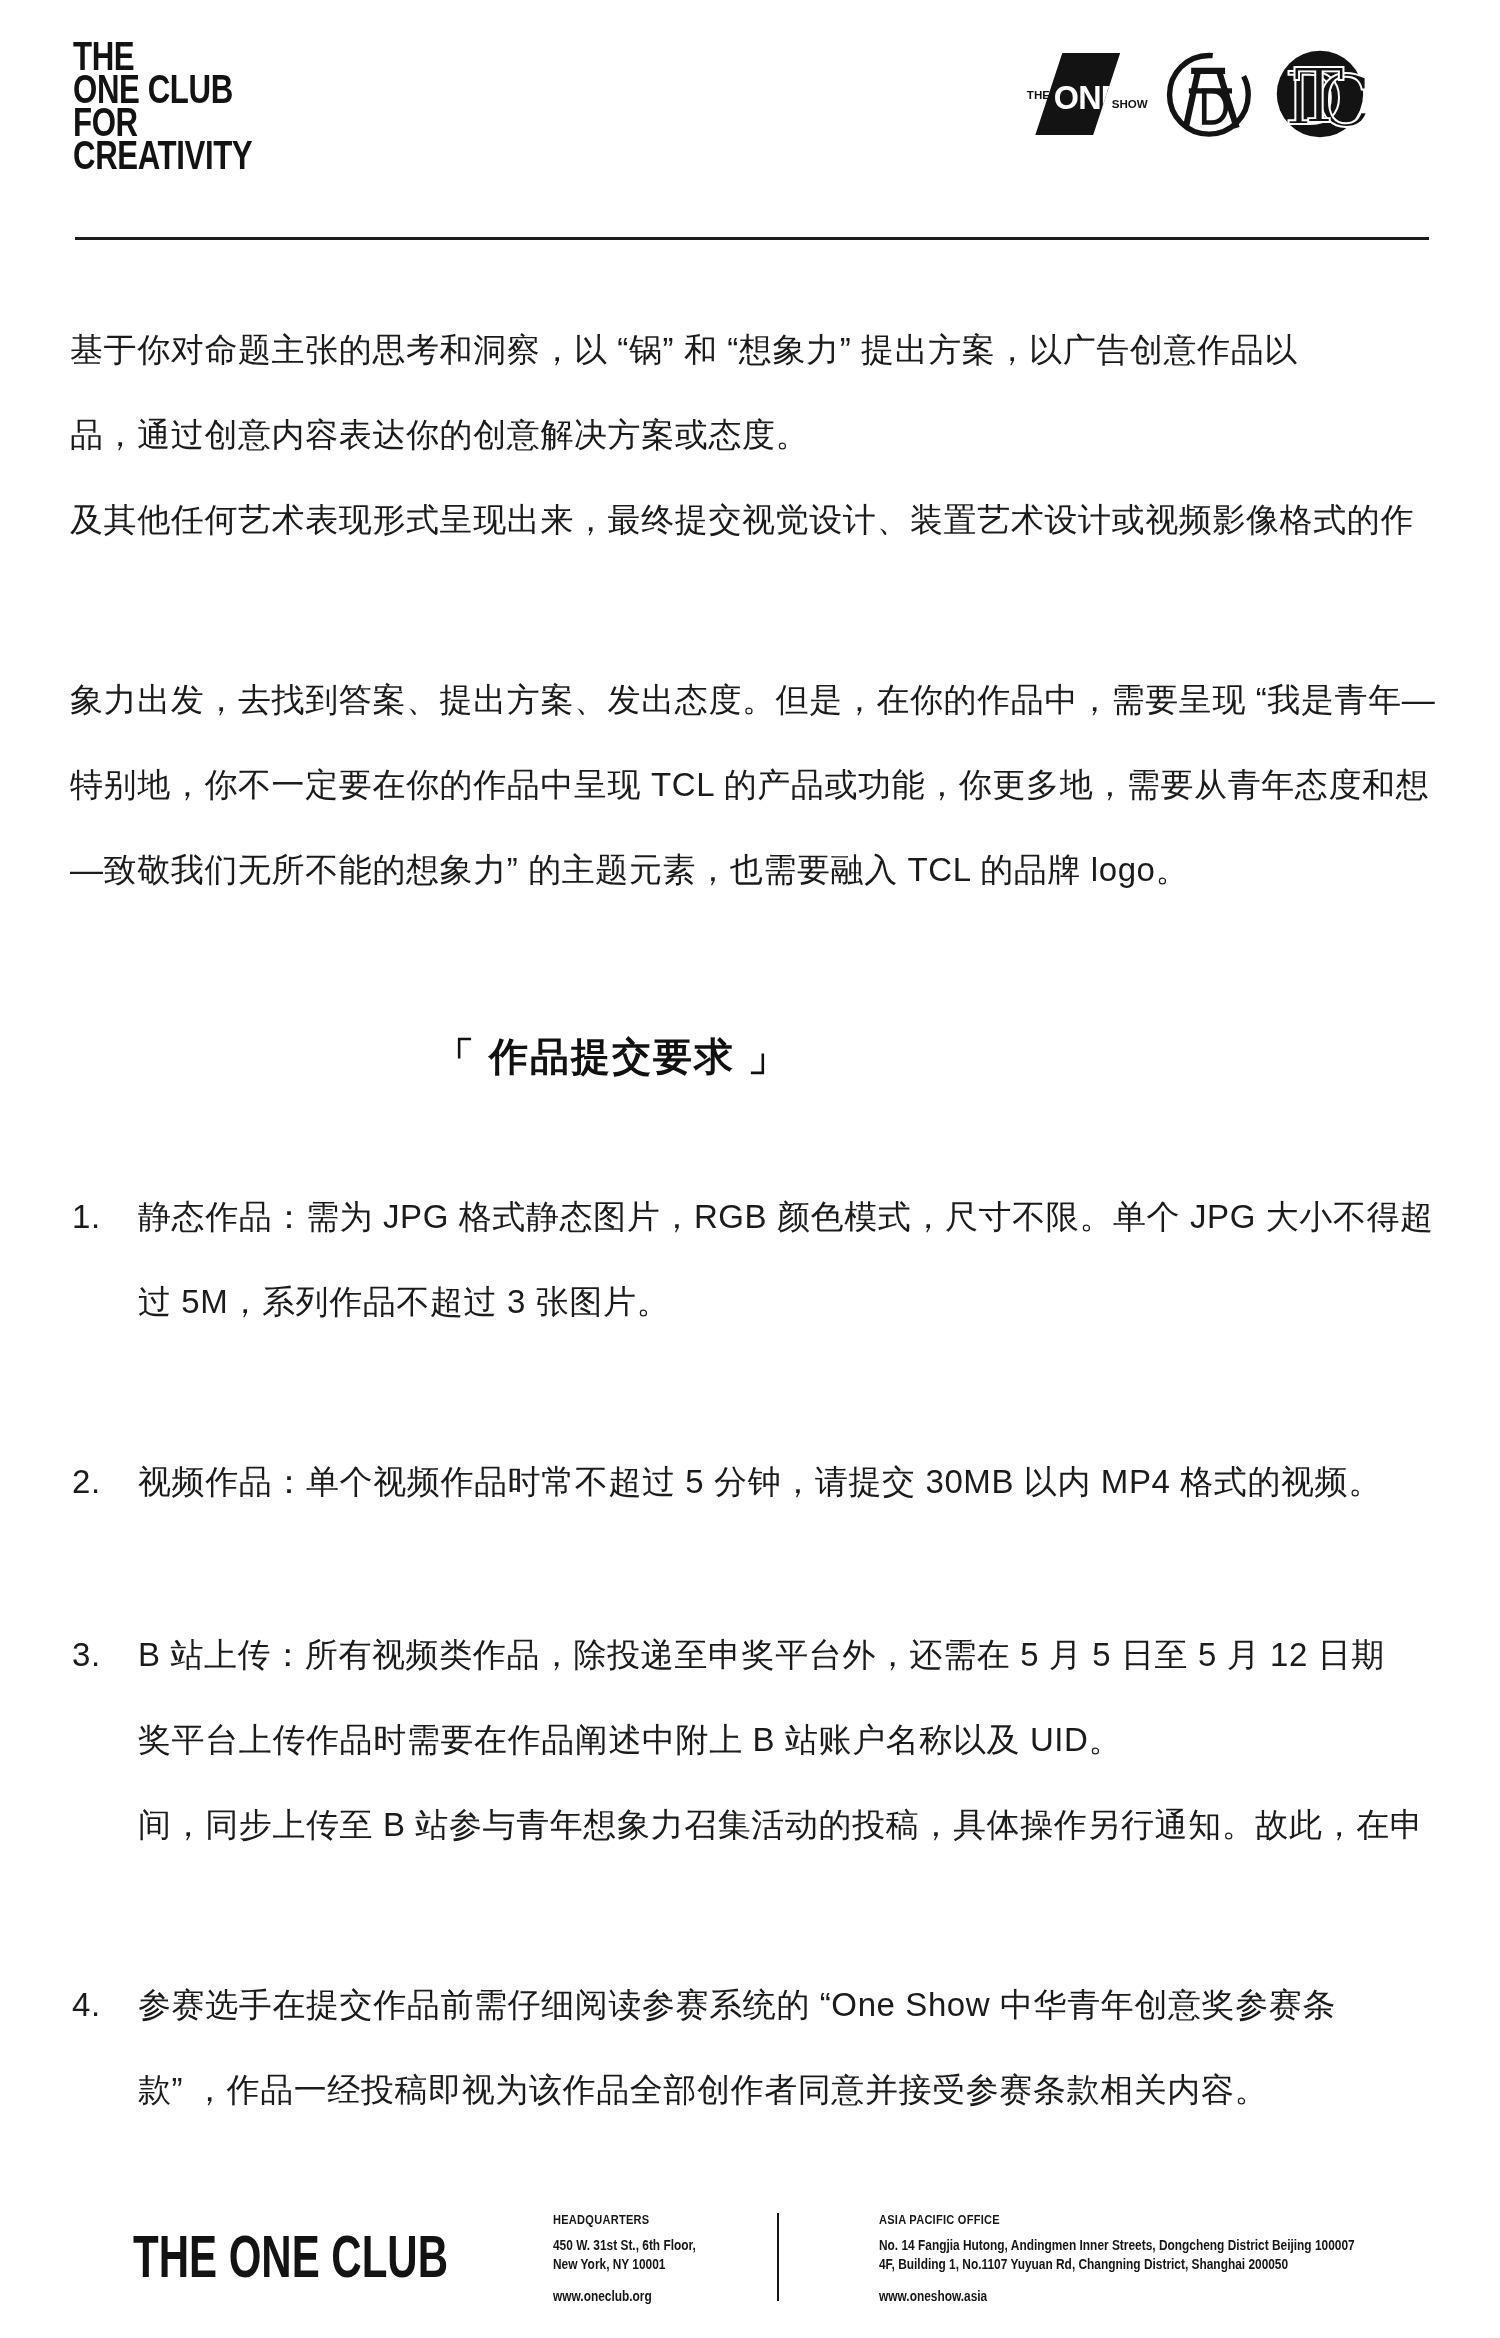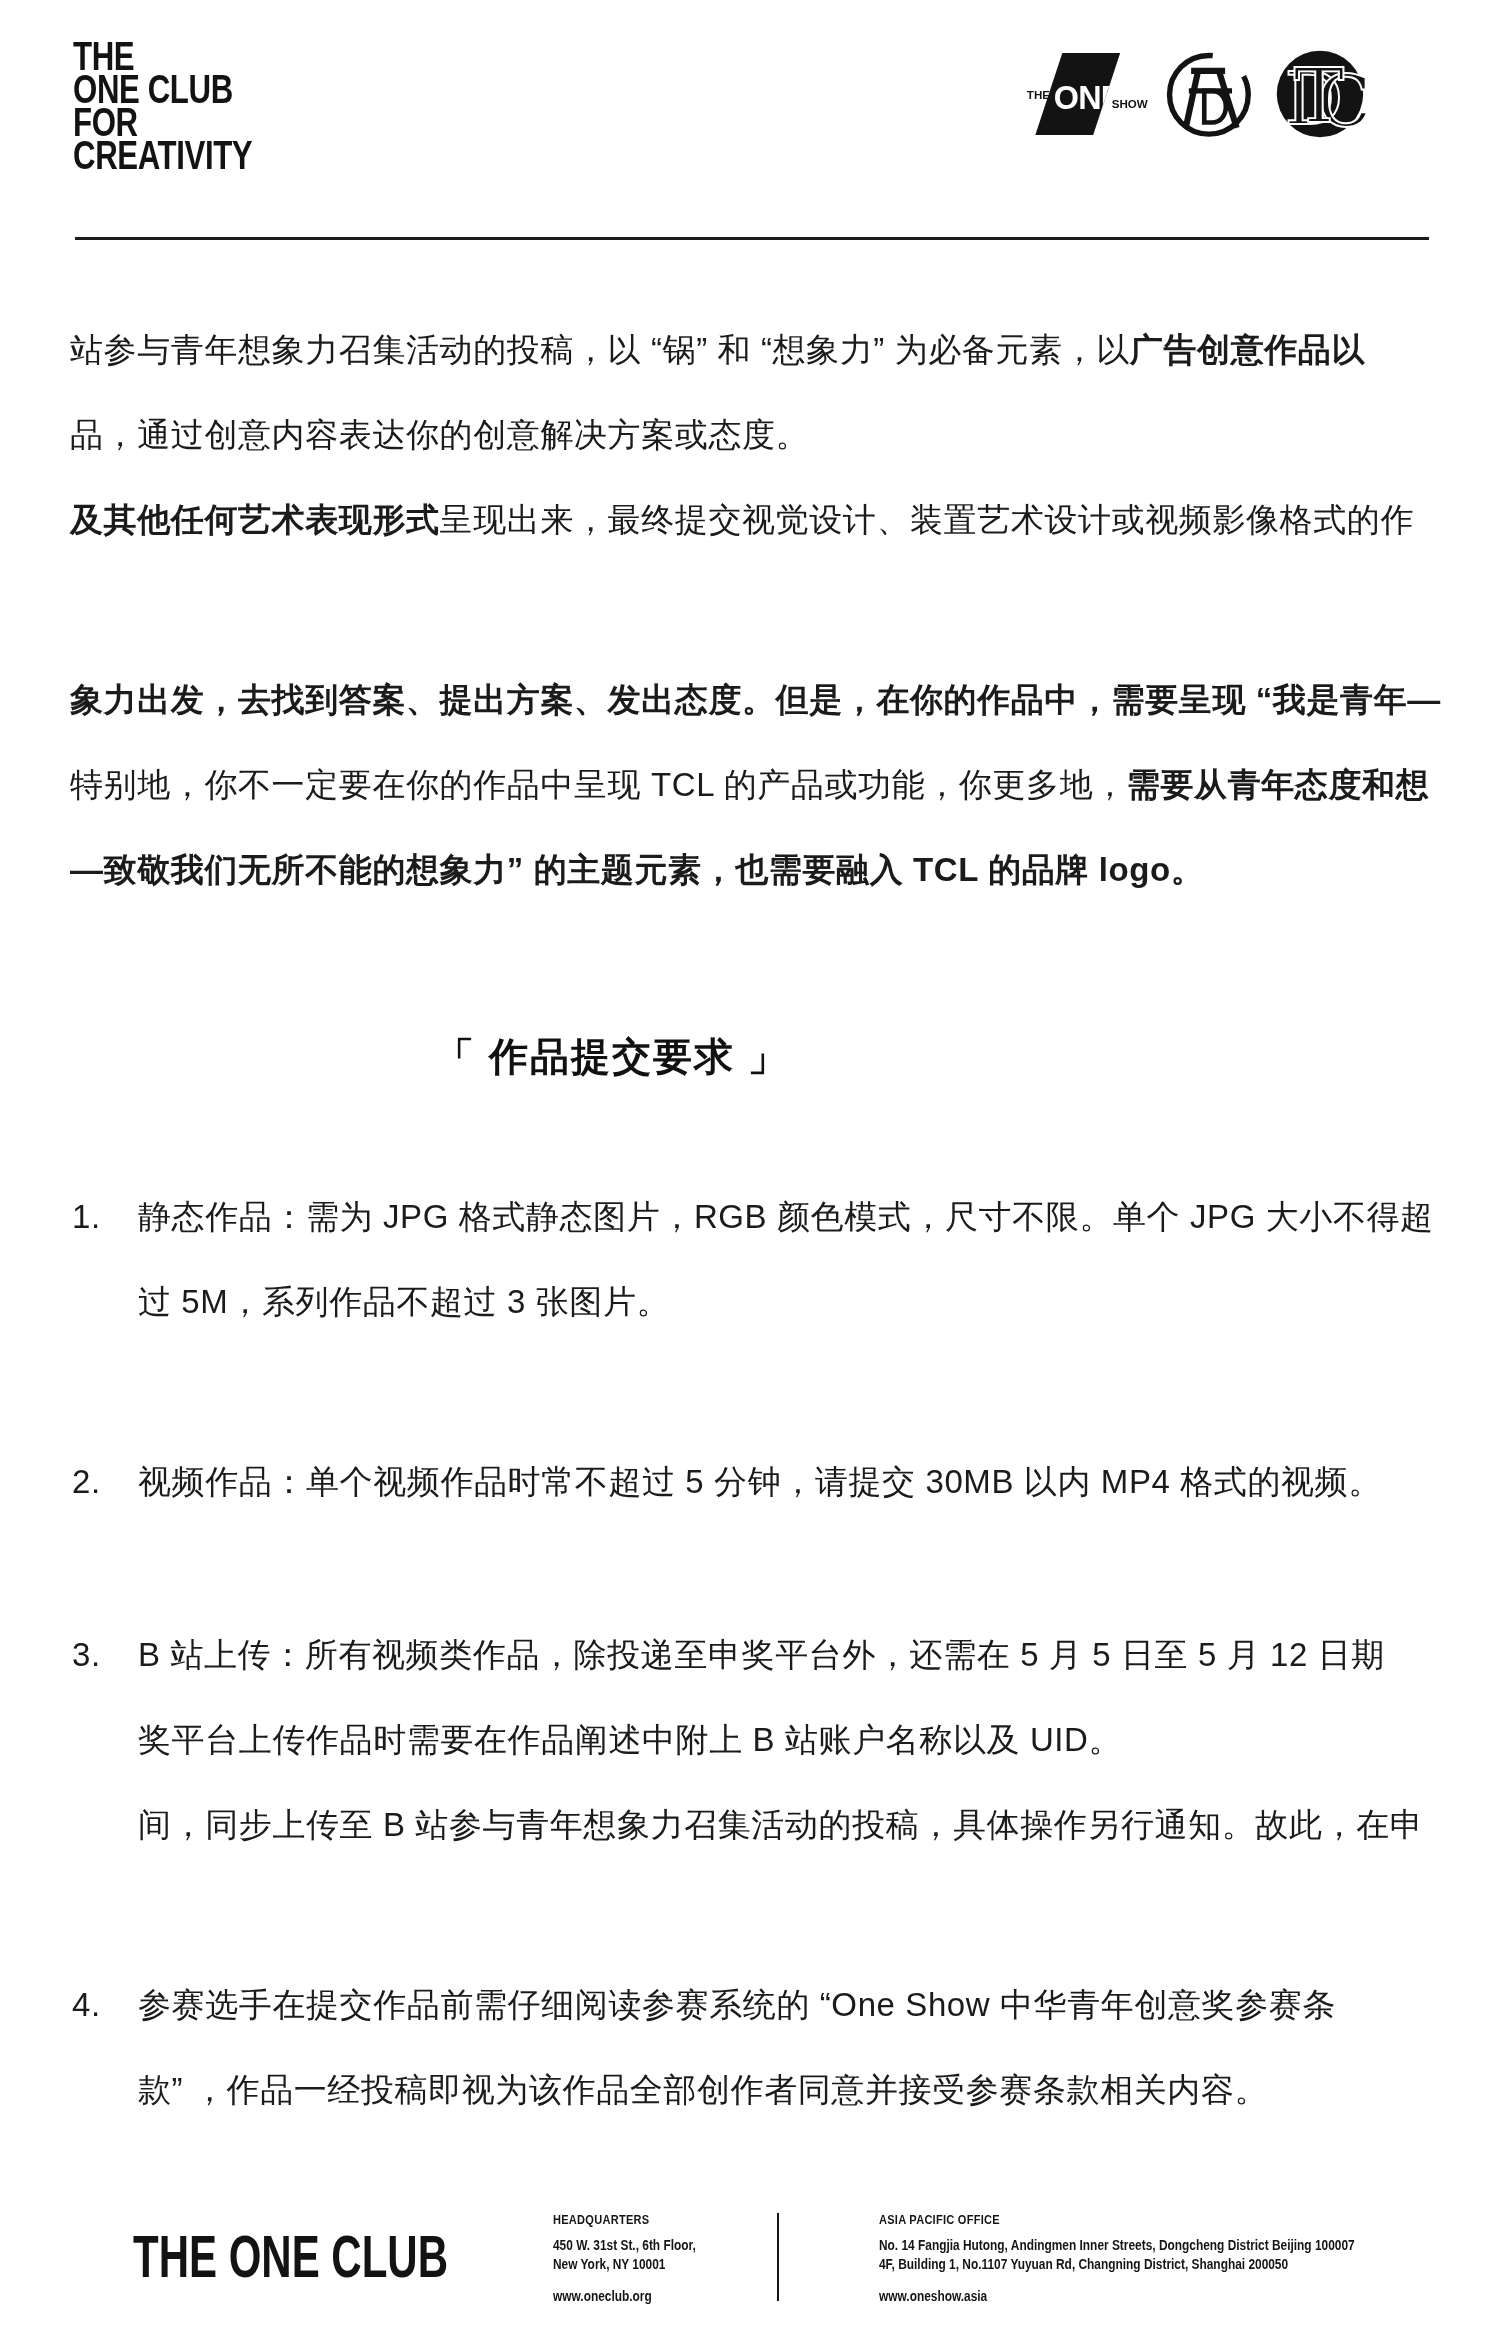--- a/index.html
+++ b/index.html
@@ -7,21 +7,21 @@
         font-family:"Liberation Sans",sans-serif;color:#1b1b1b;padding-left:32px;}
 
   
   .club-logo{position:absolute;left:73px;top:40px;transform:scaleX(0.78);transform-origin:left top;}
   .club-logo div{font-size:40px;font-weight:800;line-height:33px;letter-spacing:-0.5px;color:#131313;white-space:nowrap;}
 
   .rule{position:absolute;left:75px;top:237px;width:1354px;height:3px;background:#1c1c1c;}
 
   
   .para{position:absolute;left:70px;font-size:33px;line-height:85px;letter-spacing:0.6px;white-space:nowrap;color:#1b1b1b;}
-  .b{font-weight:700;}
+  .b{font-weight:400;}
   .heading{position:absolute;left:0;width:1224px;top:1014px;text-align:center;
            font-size:39px;font-weight:700;line-height:85px;letter-spacing:2px;color:#111;}
   .item{position:absolute;left:72px;font-size:33px;line-height:85px;letter-spacing:0.6px;white-space:nowrap;}
   .item .num{position:absolute;left:0;top:0;line-height:85px;}
   .item .itext{margin-left:66px;}
 
   
   .footer-big{position:absolute;left:133px;top:2222px;font-size:60px;font-weight:800;color:#131313;
               transform:scaleX(0.70);transform-origin:left top;white-space:nowrap;}
   .fdivider{position:absolute;left:777px;top:2213px;width:2px;height:88px;background:#151515;}
@@ -72,21 +72,21 @@
         <text x="1311" y="149" font-family="DejaVu Serif, serif" font-size="95" fill="#131313" stroke="#ffffff" stroke-width="2.5">D</text>
         <text x="1353" y="151" font-family="DejaVu Serif, serif" font-size="92" fill="#131313" stroke="#ffffff" stroke-width="2.5">C</text>
         <text x="1323" y="146" font-family="DejaVu Serif, serif" font-size="98" fill="#131313" stroke="#ffffff" stroke-width="2.5">T</text>
       </g>
     </svg>
   </div>
 
   <div class="rule"></div>
 
   <div class="para" style="top:307px;">
-    <div><span>站参与青年想象力召集活动的投稿，以 “锅” 和 “想象力” 为必备元素，以</span><span class="b">广告创意作品以</span></div>
+    <div><span>基于你对命题主张的思考和洞察，以 “锅” 和 “想象力” 提出方案，以</span><span class="b">广告创意作品以</span></div>
     <div><span>品，通过创意内容表达你的创意解决方案或态度。</span></div>
     <div><span class="b">及其他任何艺术表现形式</span><span>呈现出来，最终提交视觉设计、装置艺术设计或视频影像格式的作</span></div>
   </div>
 
   <div class="para" style="top:657px;">
     <div><span class="b">象力出发，去找到答案、提出方案、发出态度。但是，在你的作品中，需要呈现 “我是青年—</span></div>
     <div><span>特别地，你不一定要在你的作品中呈现 TCL 的产品或功能，你更多地，</span><span class="b">需要从青年态度和想</span></div>
     <div><span class="b">—致敬我们无所不能的想象力” 的主题元素，也需要融入 TCL 的品牌 logo。</span></div>
   </div>
 

